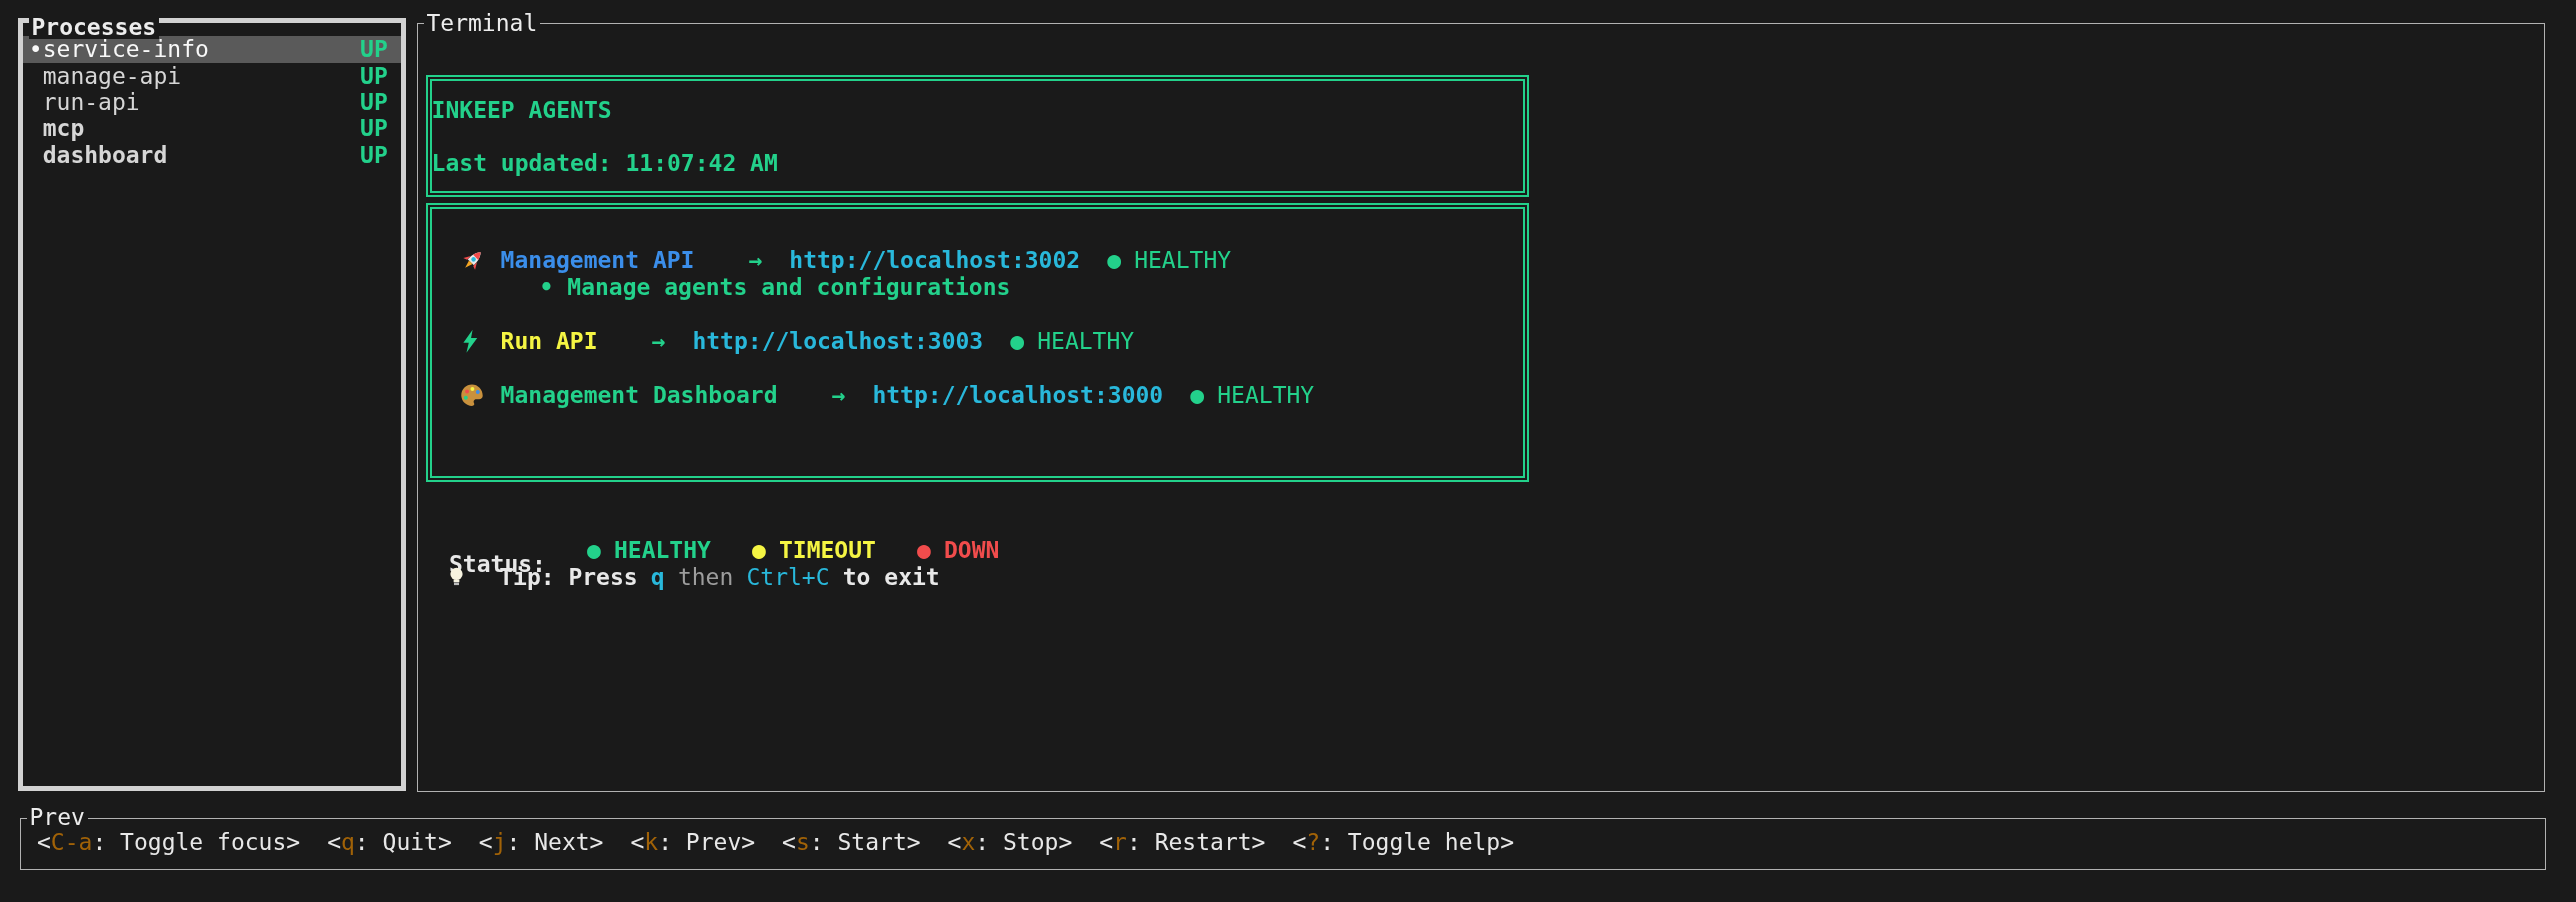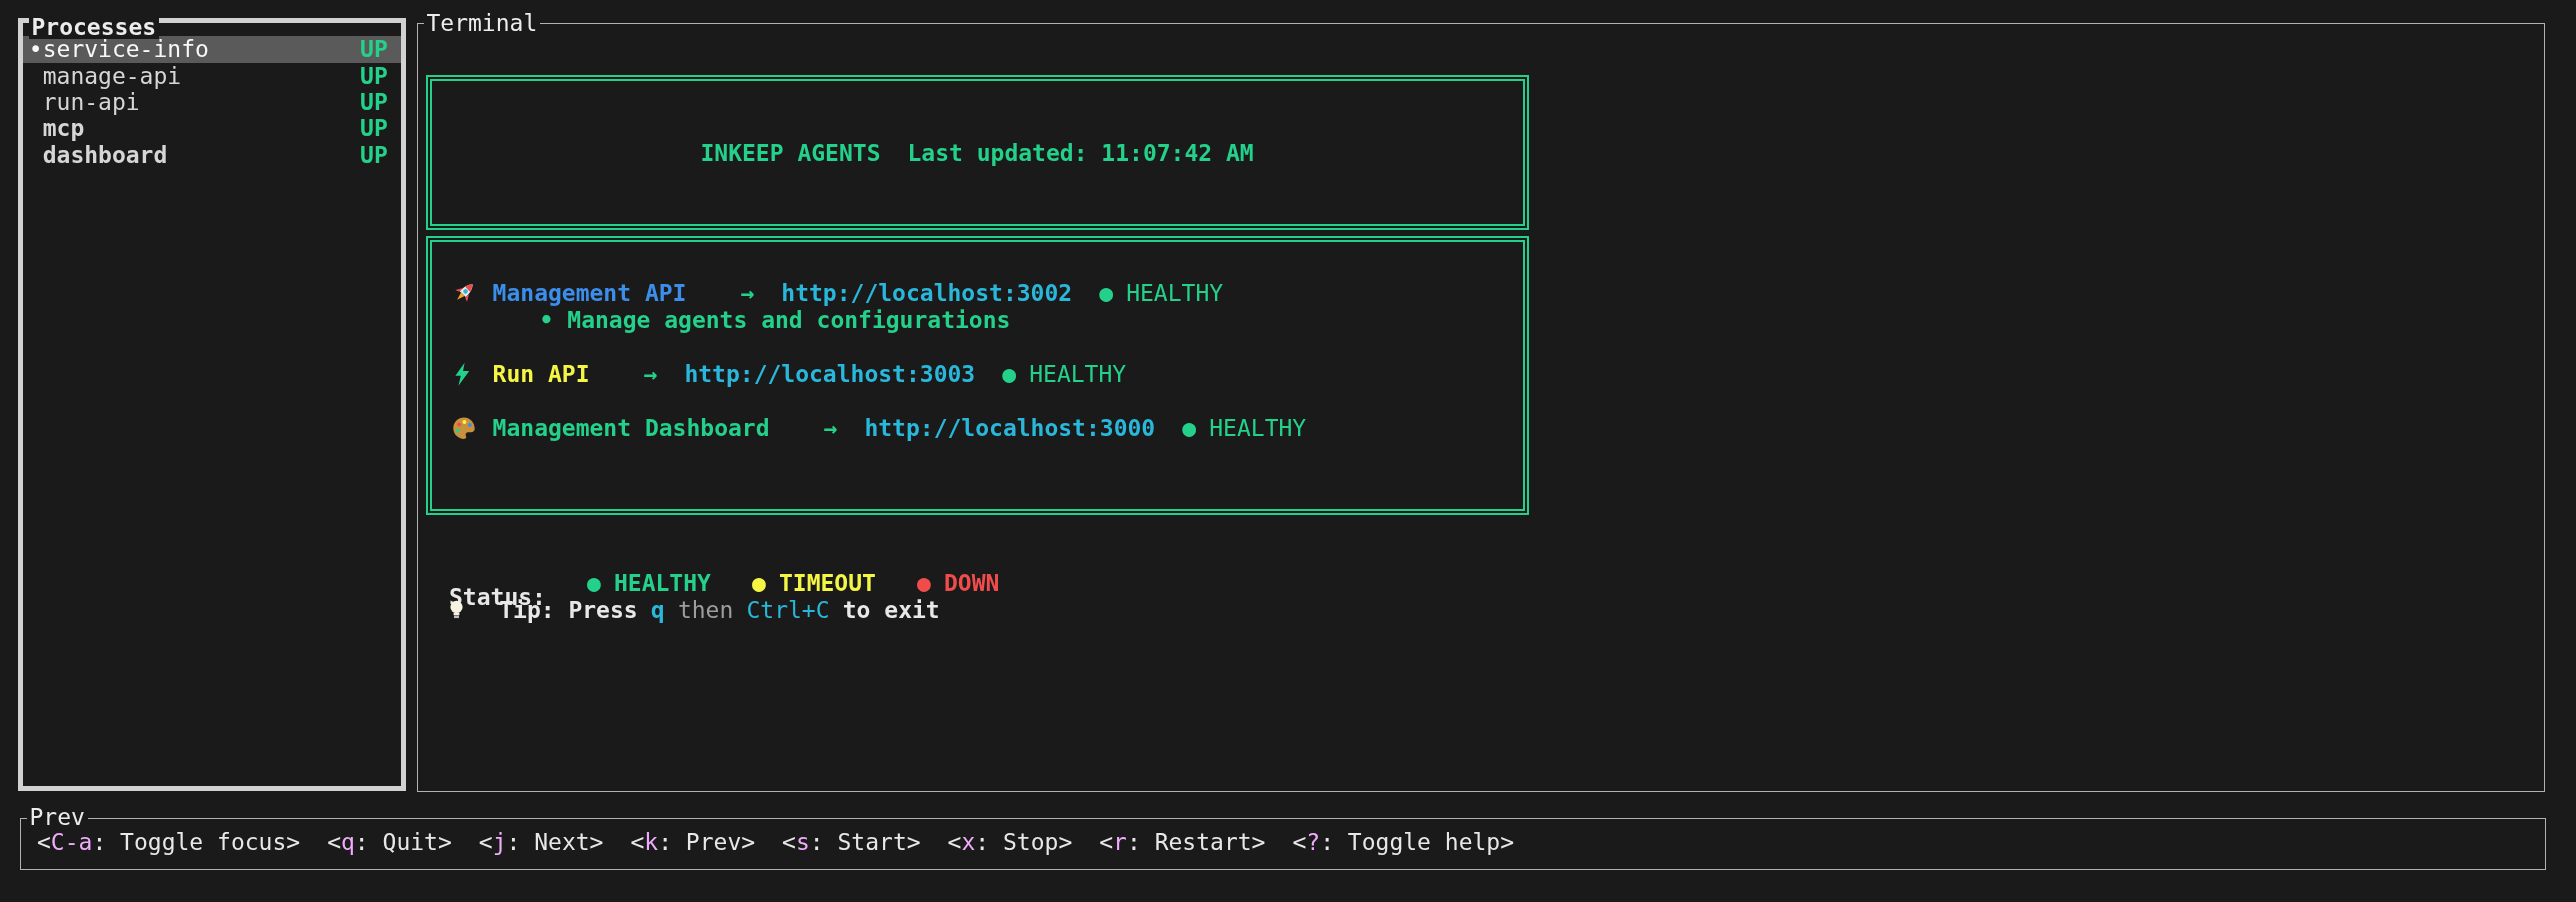--- a/index.html
+++ b/index.html
@@ -26,48 +26,48 @@
   .proc-status{margin-left:auto;color:#23d18b;font-weight:bold;}
   
   .terminal-panel{left:417px;top:23px;width:2128px;height:769px;border:1.9px solid #b2b2b2;}
   .terminal-panel .panel-title{top:-13.2px;}
   .term-content{position:relative;height:100%;font-weight:bold;}
   .green-box{
     box-sizing:border-box;width:1103px;margin-left:7.6px;
     border:6.6px double #23d18b;color:#23d18b;
   }
   .header-box{
-    height:155px;margin-top:51px;
-    display:flex;flex-direction:row;justify-content:center;align-items:center;gap:27px;
+    height:122px;margin-top:51px;
+    display:flex;flex-direction:column;justify-content:center;align-items:flex-start;gap:27px;
     text-align:center;
   }
   .services-box{height:279px;margin-top:5.7px;padding-top:38px;}
   .svc-block{margin-bottom:27px;}
-  .svc-line{display:flex;align-items:flex-end;height:27px;line-height:27px;padding-left:18px;white-space:pre;}
+  .svc-line{display:flex;align-items:flex-start;height:27px;line-height:27px;padding-left:26px;white-space:pre;}
   .svc-icon{display:inline-flex;width:43px;align-items:center;}
   .svc-arrow{margin-left:54px;color:#23d18b;}
   .svc-url{margin-left:27px;color:#29b8db;}
   .svc-dot{margin-left:27px;color:#23d18b;font-weight:normal;}
   .svc-status{margin-left:13.2px;color:#23d18b;font-weight:normal;}
   .svc-desc{height:27px;line-height:27px;padding-left:108px;color:#23d18b;white-space:pre;}
   .status-line{display:flex;align-items:center;height:27px;line-height:27px;margin-top:55px;padding-left:31px;white-space:pre;}
   .status-label{color:#e8e8e8;margin-top:29px;}
   .legend-item{display:flex;align-items:center;margin-left:41px;}
   .legend-item:first-of-type{margin-left:14px;}
   .legend-dot{font-weight:normal;margin-right:13.2px;}
   .tip-line{display:flex;align-items:flex-end;height:27px;line-height:27px;padding-left:27px;white-space:pre;}
   .tip-icon{display:inline-flex;width:41px;align-items:center;}
   .tip-part{margin-left:13.2px;}
   .tip-part:first-of-type{margin-left:0;}
   
   .help-panel{left:20px;top:818px;width:2526px;height:52px;border:1.9px solid #b2b2b2;}
   .help-panel .panel-title{top:-14px;}
   .help-row{display:flex;padding:9.4px 0 0 16px;line-height:28px;white-space:pre;}
   .help-item{margin-right:27px;color:#e8e8e8;}
-  .help-key{color:#f0abfc;}
+  .help-key{color:#a16207;}
   svg{display:block;}
 </style>
 </head>
 <body>
 
 <div class="panel processes-panel">
   <span class="panel-title">Processes</span>
   <div class="proc-list" id="proc-list">
       <div class="proc-row selected"><span class="proc-bullet">•</span><span class="proc-name">service-info</span><span class="proc-status">UP</span></div>
       <div class="proc-row"><span class="proc-bullet"></span><span class="proc-name">manage-api</span><span class="proc-status">UP</span></div>

